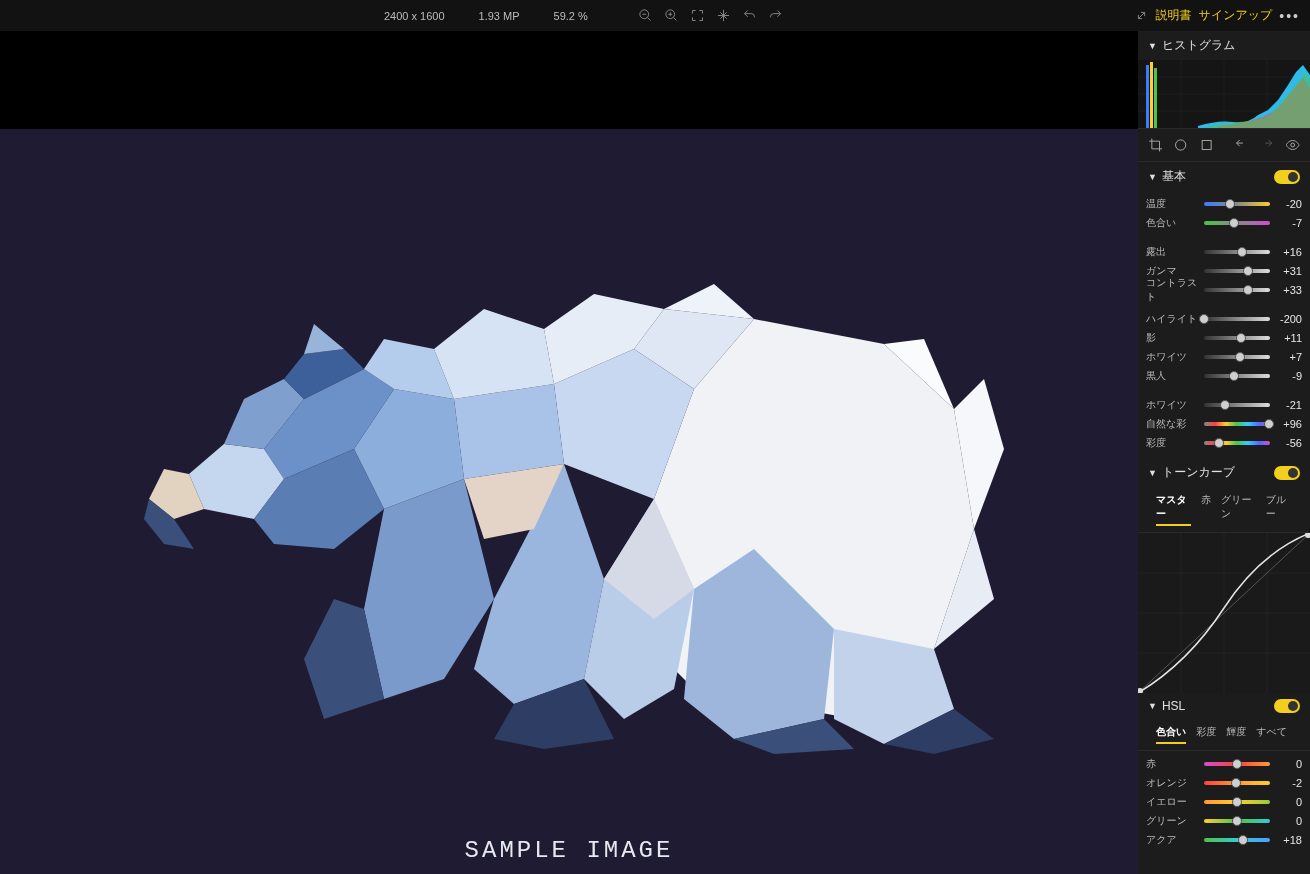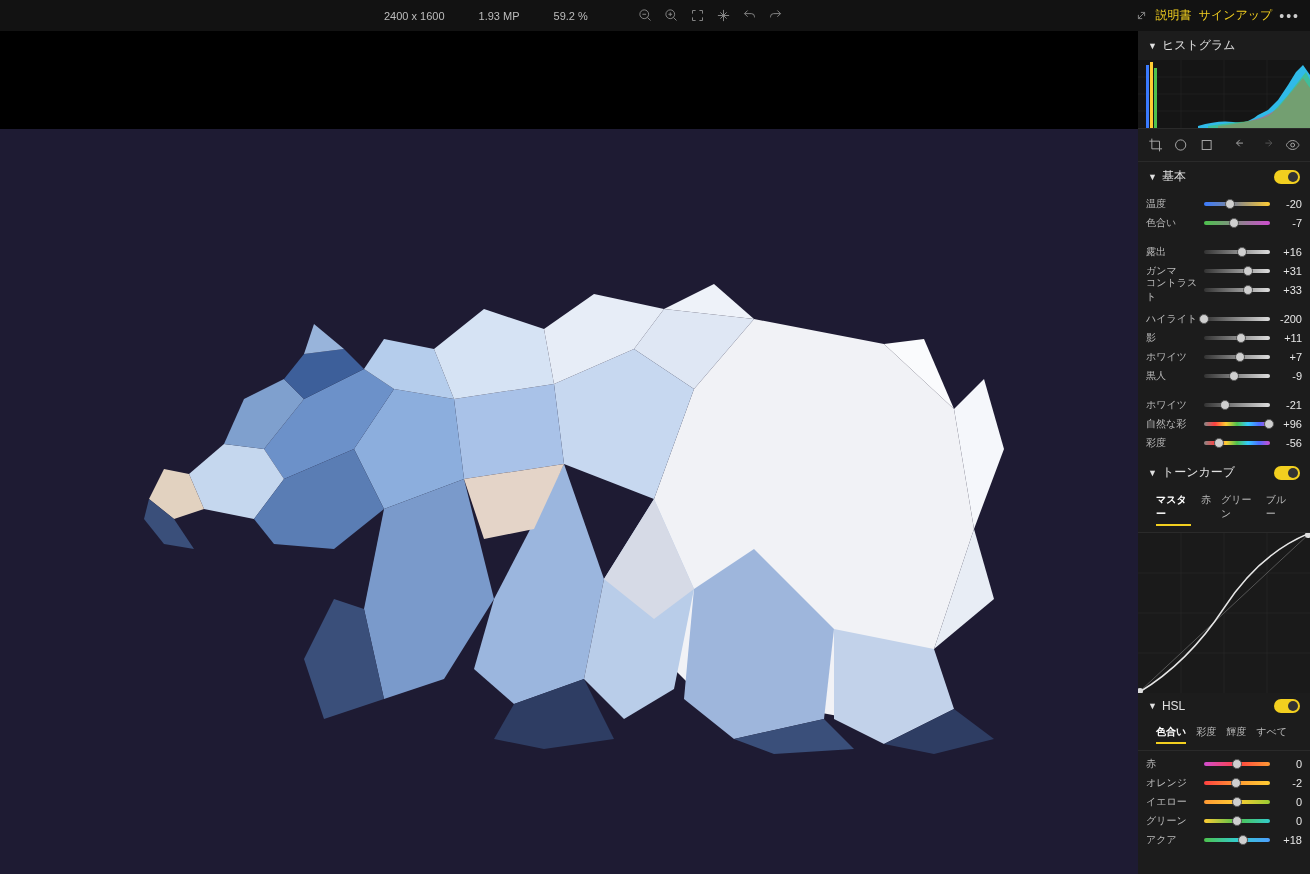--- a/index.html
+++ b/index.html
@@ -133,20 +133,21 @@
 
               <polygon points="750,95 820,160 790,90" fill="#fafbfd"></polygon>
               <polygon points="820,160 840,280 870,200 850,130" fill="#f5f7fb"></polygon>
               <polygon points="530,60 620,70 580,35" fill="#eef2f9"></polygon>
               <polygon points="840,280 800,400 860,350" fill="#e8edf5"></polygon>
 
               <polygon points="330,230 430,215 400,280 350,290" fill="#e4d4c8"></polygon>
               <polygon points="470,330 520,250 560,340 520,370" fill="#d6dae6"></polygon>
             </g>
           </svg>
+          <div class="sample-text">SAMPLE IMAGE</div>
         </div>
       </div>
     </div>
 
     <div class="sidebar">
       <div class="section-head">
         <span class="tri">▼</span>
         <span>ヒストグラム</span>
       </div>
       <div class="histo">

